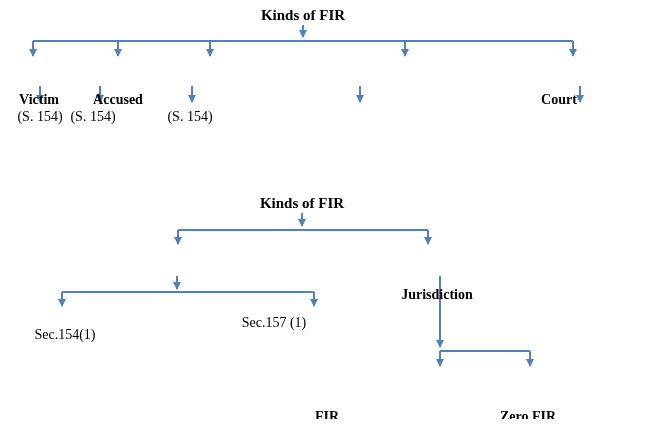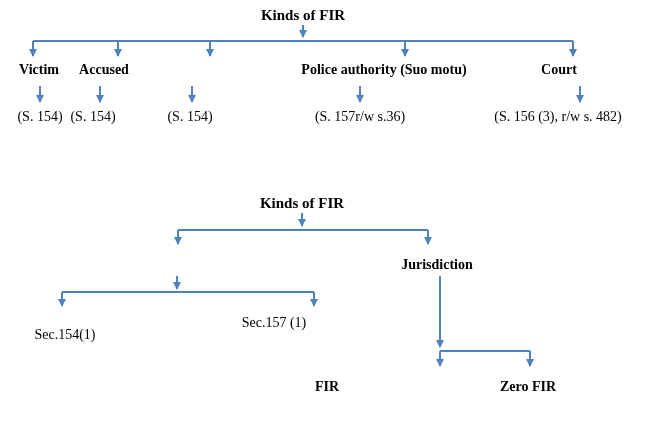--- a/index.html
+++ b/index.html
@@ -24,21 +24,21 @@
   }
   .ahfill { fill: var(--connector, #4f81bd); }
   .txt {
     position: absolute;
     transform: translateX(-50%);
     white-space: nowrap;
     color: var(--text, #000000);
     font-size: 14px;
     line-height: 1.1;
   }
-  .bold { font-weight: bold; }
+  .bold { font-weight: bold; margin-top: 30px; }
   .italic { font-style: italic; }
   .title { font-size: 15px; font-weight: bold; }
 </style>
 </head>
 <body>
 
 <div class="page">
 
   <svg class="connectors" viewBox="0 0 653 443" xmlns="http://www.w3.org/2000/svg">
     <defs>
@@ -69,28 +69,25 @@
     <line class="conn" x1="62" y1="292" x2="62" y2="306" marker-end="url(#ah)"></line>
     <line class="conn" x1="314" y1="292" x2="314" y2="306" marker-end="url(#ah)"></line>
     <line class="conn" x1="440" y1="276" x2="440" y2="347" marker-end="url(#ah)"></line>
     <line class="conn" x1="440" y1="351" x2="530" y2="351"></line>
     <line class="conn" x1="440" y1="351" x2="440" y2="366" marker-end="url(#ah)"></line>
     <line class="conn" x1="530" y1="351" x2="530" y2="366" marker-end="url(#ah)"></line>
   </svg>
 
   <div class="txt title" style="left:303px; top:7px;">Kinds of FIR</div>
   <div class="txt bold" style="left:39px;  top:62px;">Victim</div>
-  <div class="txt bold" style="left:104px; top:62px;">Accused</div>
-  <div class="txt bold" style="left:384px; top:62px;">Police authority (Suo motu)</div>
+  <div class="txt bold" style="left:118px; top:62px;">Accused</div>
   <div class="txt bold" style="left:559px; top:62px;">Court</div>
   <div class="txt" style="left:40px;  top:109px;">(S. 154)</div>
   <div class="txt" style="left:93px;  top:109px;">(S. 154)</div>
   <div class="txt" style="left:190px; top:109px;">(S. 154)</div>
-  <div class="txt" style="left:360px; top:109px;">(S. 157r/w s.36)</div>
-  <div class="txt" style="left:558px; top:109px;">(S. 156 (3), r/w s. 482)</div>
 
   <div class="txt title" style="left:302px; top:195px;">Kinds of FIR</div>
   <div class="txt bold" style="left:437px; top:257px;">Jurisdiction</div>
   <div class="txt" style="left:65px;  top:315px;margin-top:12px;">Sec.154(1)</div>
   <div class="txt" style="left:274px; top:315px;">Sec.157 (1)</div>
   <div class="txt bold" style="left:327px; top:379px;">FIR</div>
   <div class="txt bold" style="left:528px; top:379px;">Zero FIR</div>
 
 </div>
 

